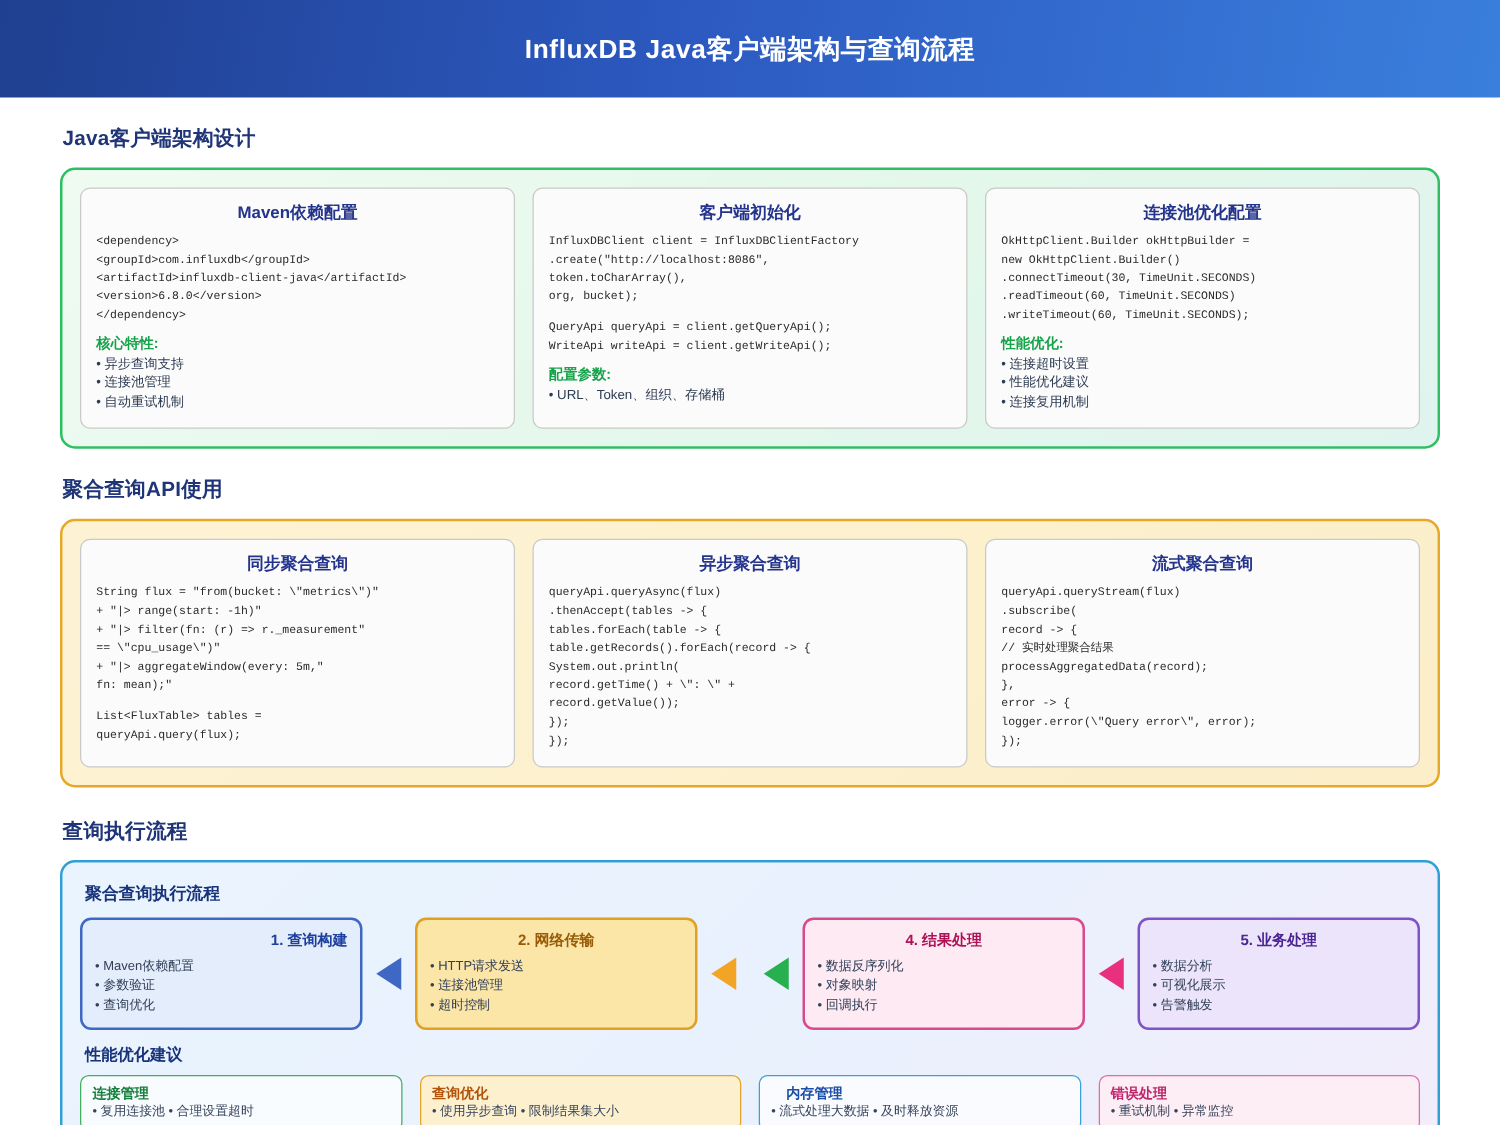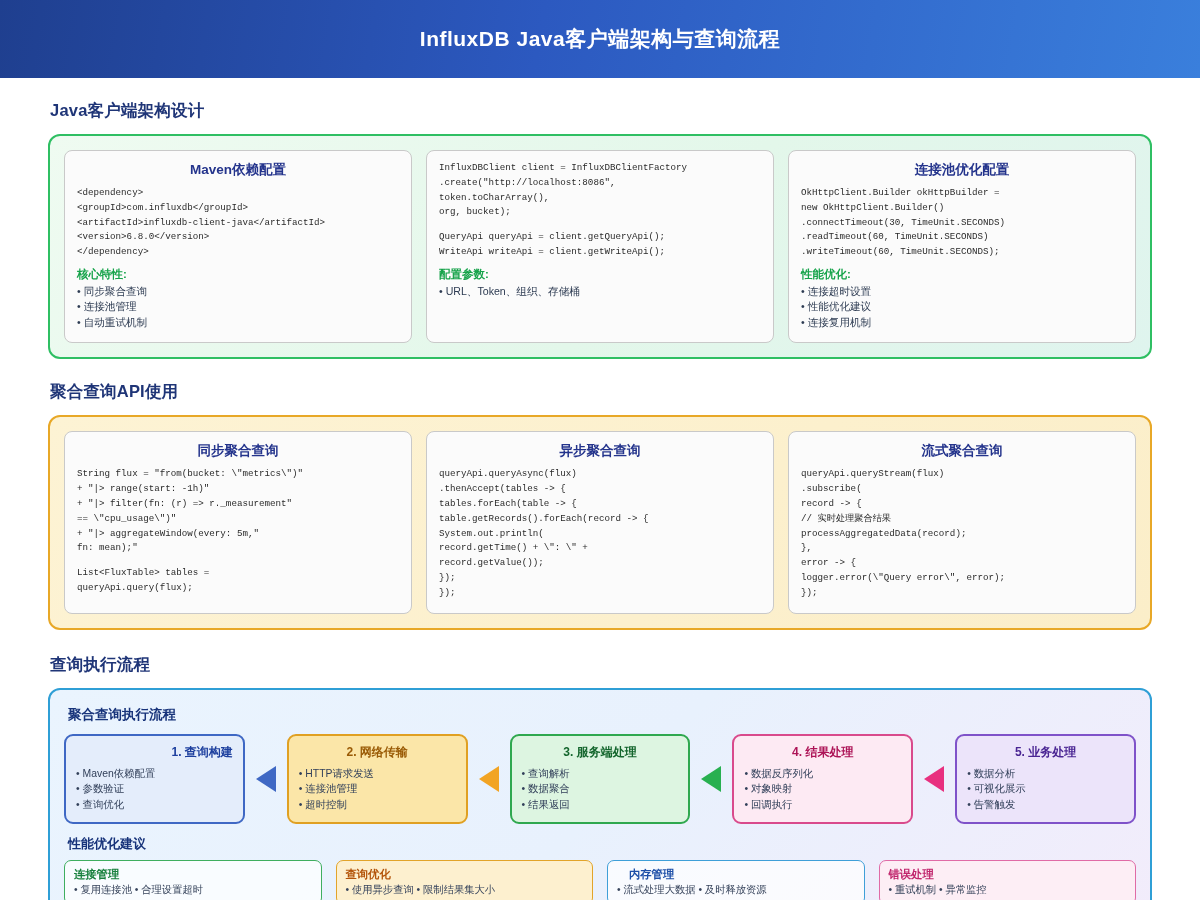--- a/index.html
+++ b/index.html
@@ -141,27 +141,28 @@
 
         <div class="card">
           <div class="card-title">Maven依赖配置</div>
           <div class="code">&lt;dependency&gt;
 &lt;groupId&gt;com.influxdb&lt;/groupId&gt;
 &lt;artifactId&gt;influxdb-client-java&lt;/artifactId&gt;
 &lt;version&gt;6.8.0&lt;/version&gt;
 &lt;/dependency&gt;</div>
           <div class="sub-title">核心特性:</div>
           <div class="bullets">
-            <div class="bullet">• 同步聚合查询</div>
+            <div class="bullet">• 异步查询支持</div>
             <div class="bullet">• 连接池管理</div>
             <div class="bullet">• 自动重试机制</div>
           </div>
         </div>
 
         <div class="card">
+          <div class="card-title">客户端初始化</div>
           <div class="code">InfluxDBClient client = InfluxDBClientFactory
 .create("http://localhost:8086",
 token.toCharArray(),
 org, bucket);</div>
           <div class="code-gap"></div>
           <div class="code">QueryApi queryApi = client.getQueryApi();
 WriteApi writeApi = client.getWriteApi();</div>
           <div class="sub-title">配置参数:</div>
           <div class="bullets">
             <div class="bullet">• URL、Token、组织、存储桶</div>
@@ -253,26 +254,20 @@
           <div class="flow-title">2. 网络传输</div>
           <div class="flow-bullet">• HTTP请求发送</div>
           <div class="flow-bullet">• 连接池管理</div>
           <div class="flow-bullet">• 超时控制</div>
         </div>
 
         <div class="arrow">
           <div class="tri" style="border-right-color:#f2a424"></div>
         </div>
 
-        <div class="flow-box f3">
-          <div class="flow-title">3. 服务端处理</div>
-          <div class="flow-bullet">• 查询解析</div>
-          <div class="flow-bullet">• 数据聚合</div>
-          <div class="flow-bullet">• 结果返回</div>
-        </div>
 
         <div class="arrow">
           <div class="tri" style="border-right-color:#28b050"></div>
         </div>
 
         <div class="flow-box f4">
           <div class="flow-title">4. 结果处理</div>
           <div class="flow-bullet">• 数据反序列化</div>
           <div class="flow-bullet">• 对象映射</div>
           <div class="flow-bullet">• 回调执行</div>

